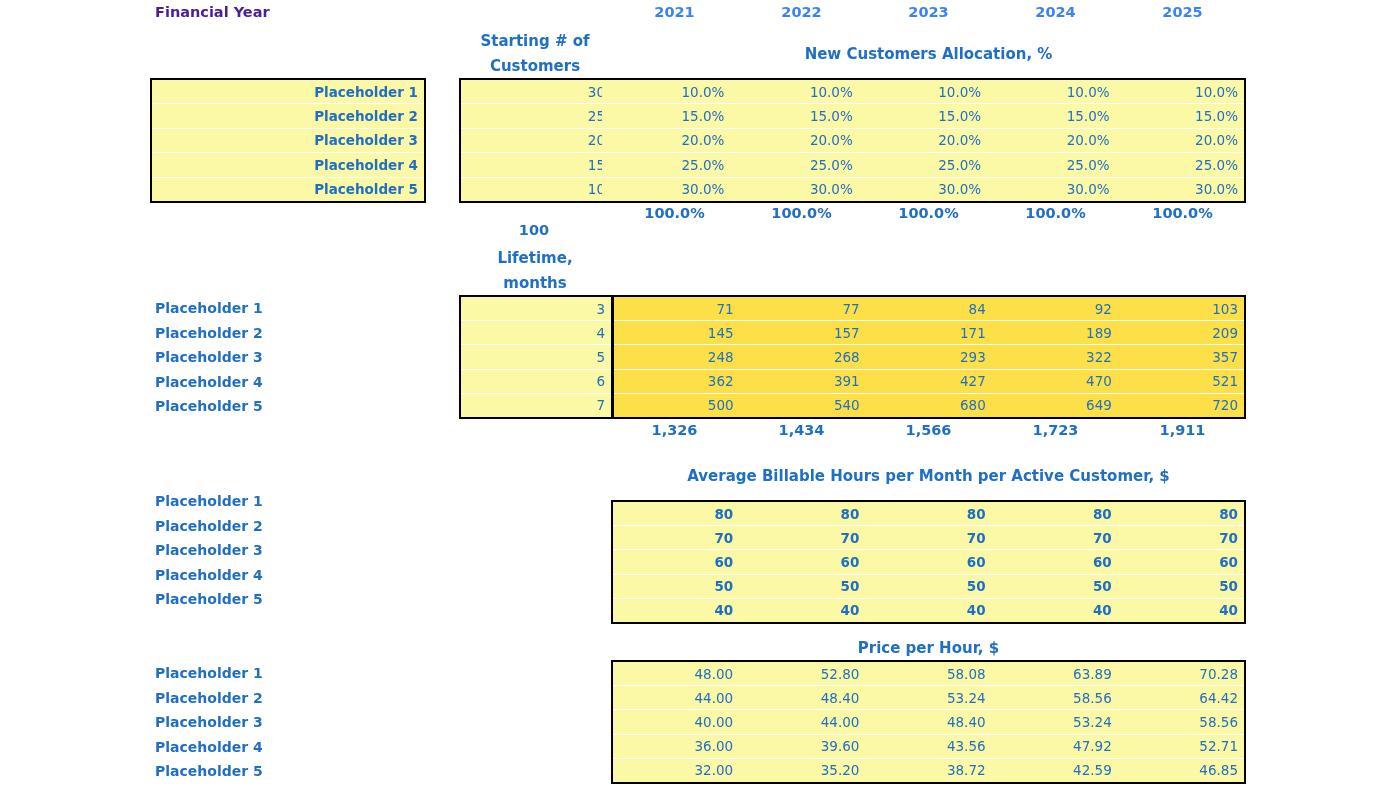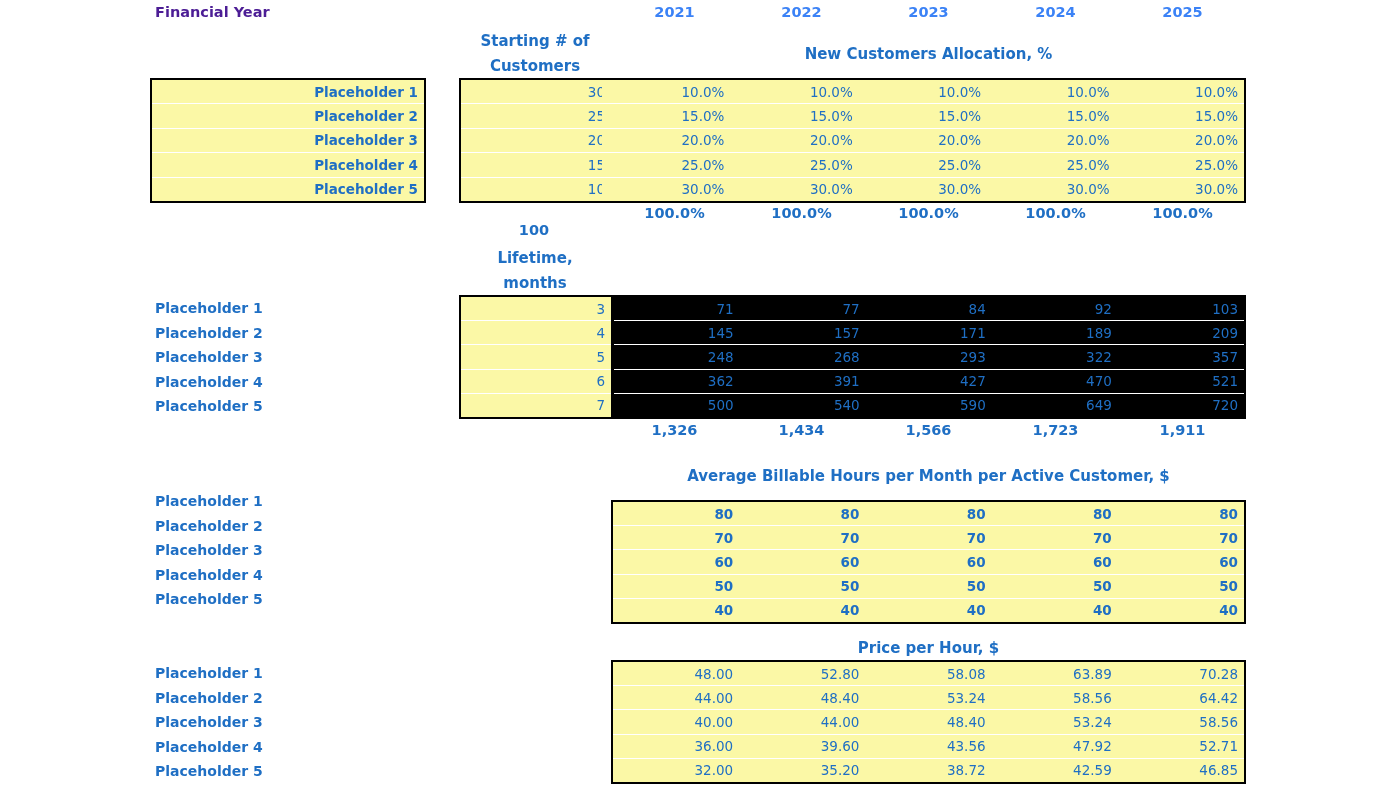--- a/index.html
+++ b/index.html
@@ -66,21 +66,21 @@
     padding: 0 6px 0 0;
     border-bottom: 1.5px solid #ffffff;
     vertical-align: middle;
     white-space: nowrap;
   }
   table.grid tr:last-child td { border-bottom: none; }
 
   .box-outline { border: 2.5px solid #000000; }
 
   .fill-yellow td { background: #FBF8A6; }
-  .fill-grey   td { background: #000000; margin-top: 24px; }
+  .fill-grey   td { background: #fde047; margin-top: 24px; }
 
   
   .label-box td {
     text-align: left;
     padding-left: 7px;
     color: #1F6FC4;
     font-weight: bold;
     font-size: 14px;
     background: #FBF8A6;
   }
@@ -271,21 +271,21 @@
       <tr>
         <td>362</td>
         <td>391</td>
         <td>427</td>
         <td>470</td>
         <td>521</td>
       </tr>
       <tr>
         <td>500</td>
         <td>540</td>
-        <td>590</td>
+        <td>680</td>
         <td>649</td>
         <td>720</td>
       </tr>
     </tbody>
       </table>
   </div>
 </div>
 
 <div class="abs total-cell" style="left:611px; top:422px; width:127px;">1,326</div>
 <div class="abs total-cell" style="left:738px; top:422px; width:127px;">1,434</div>

